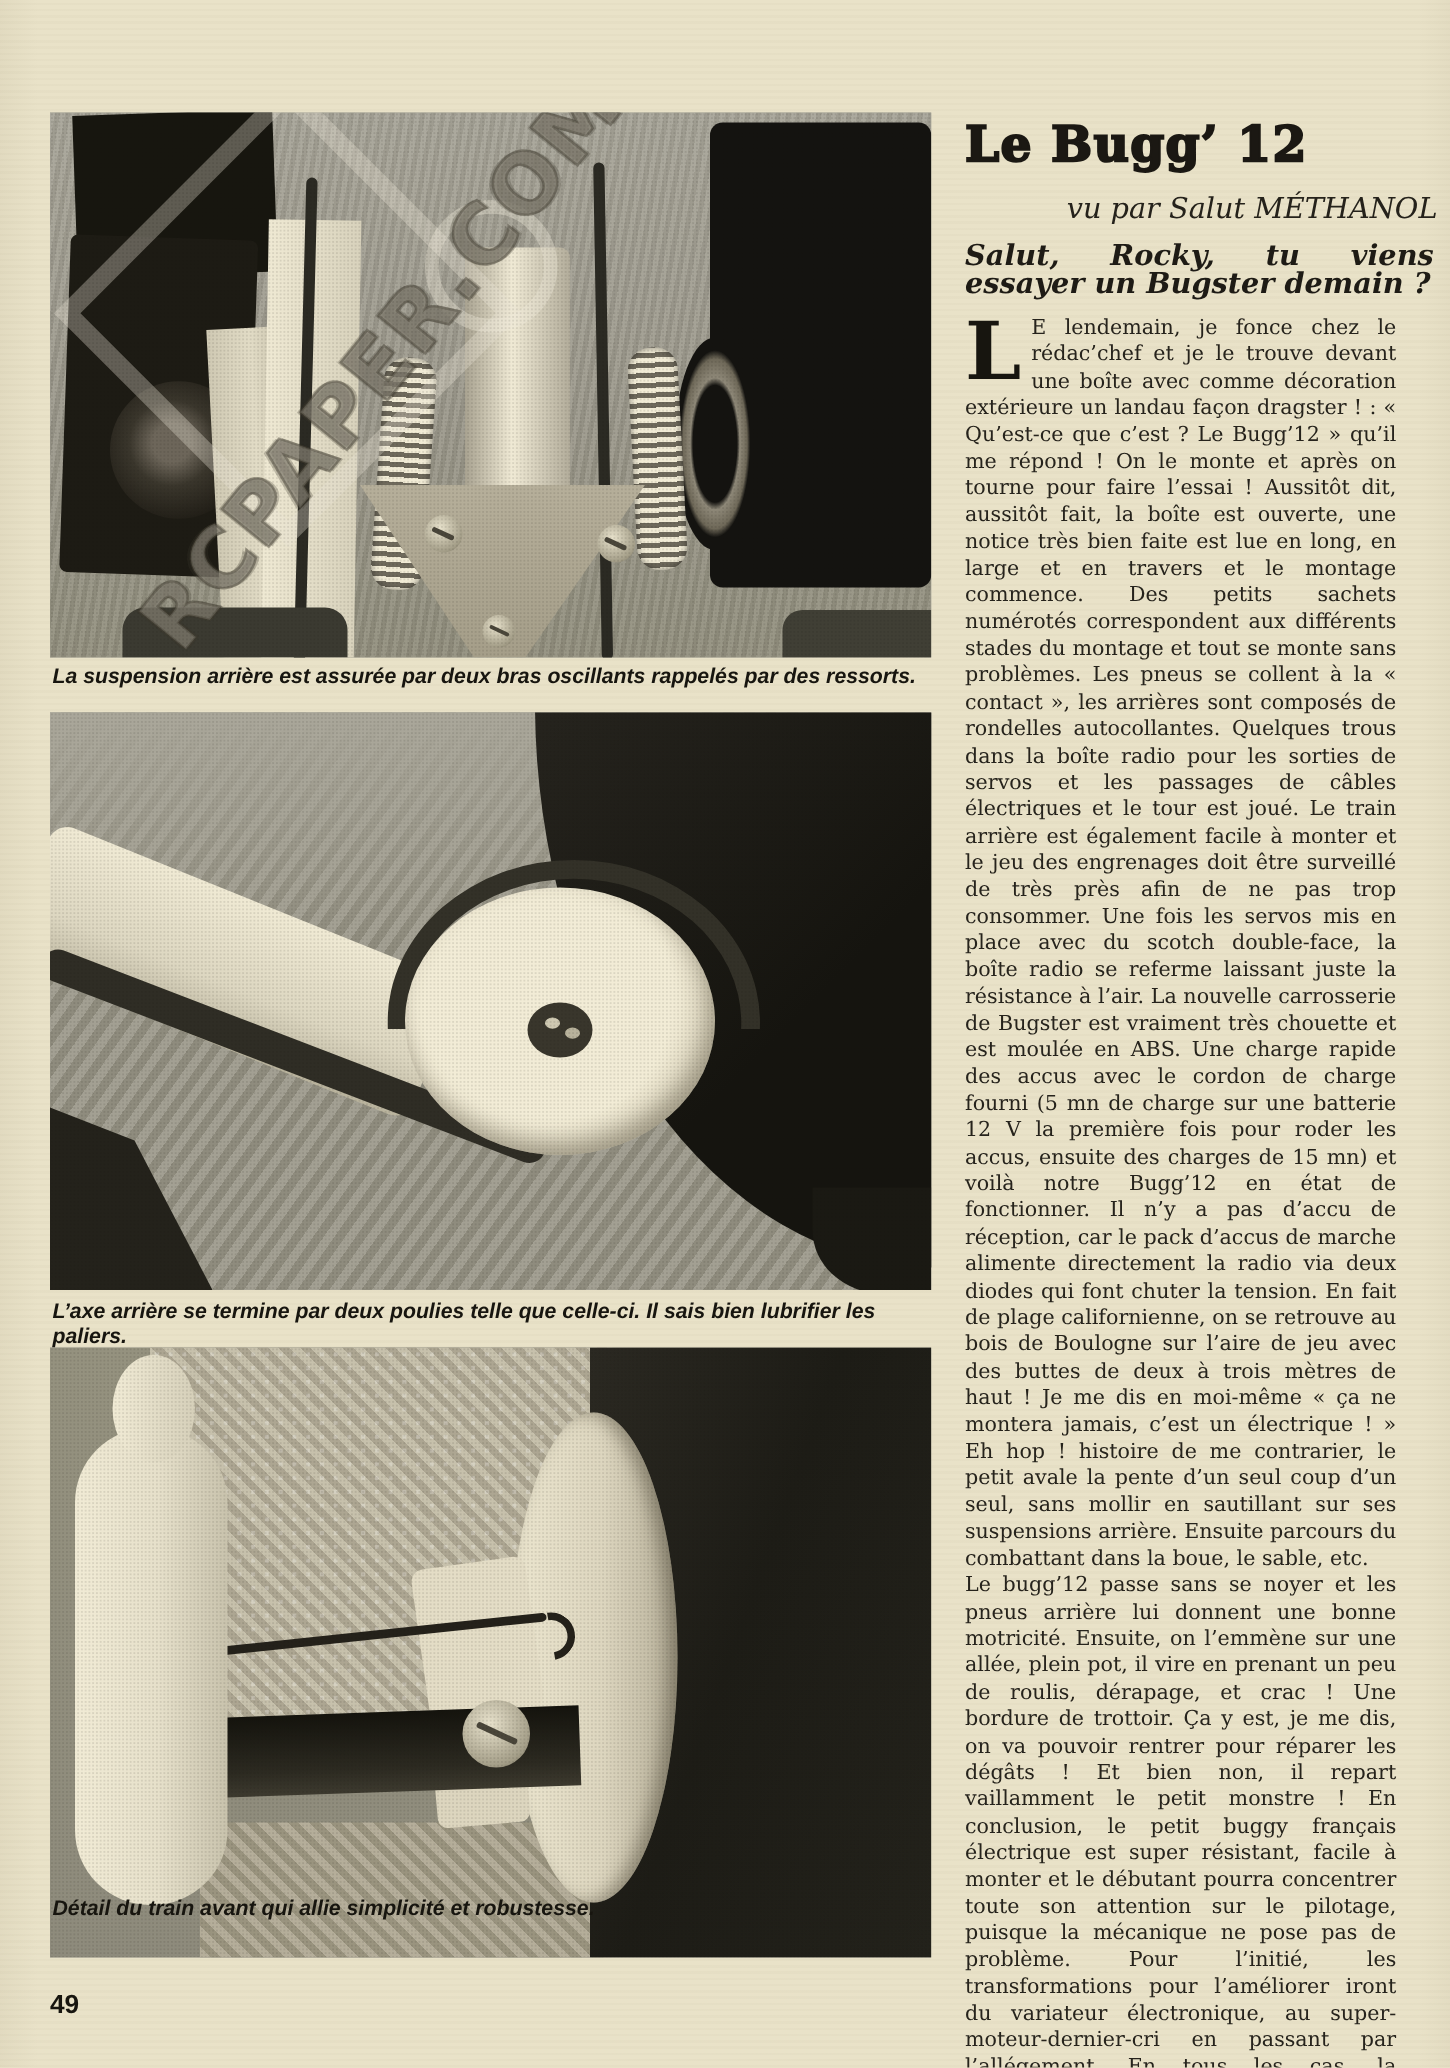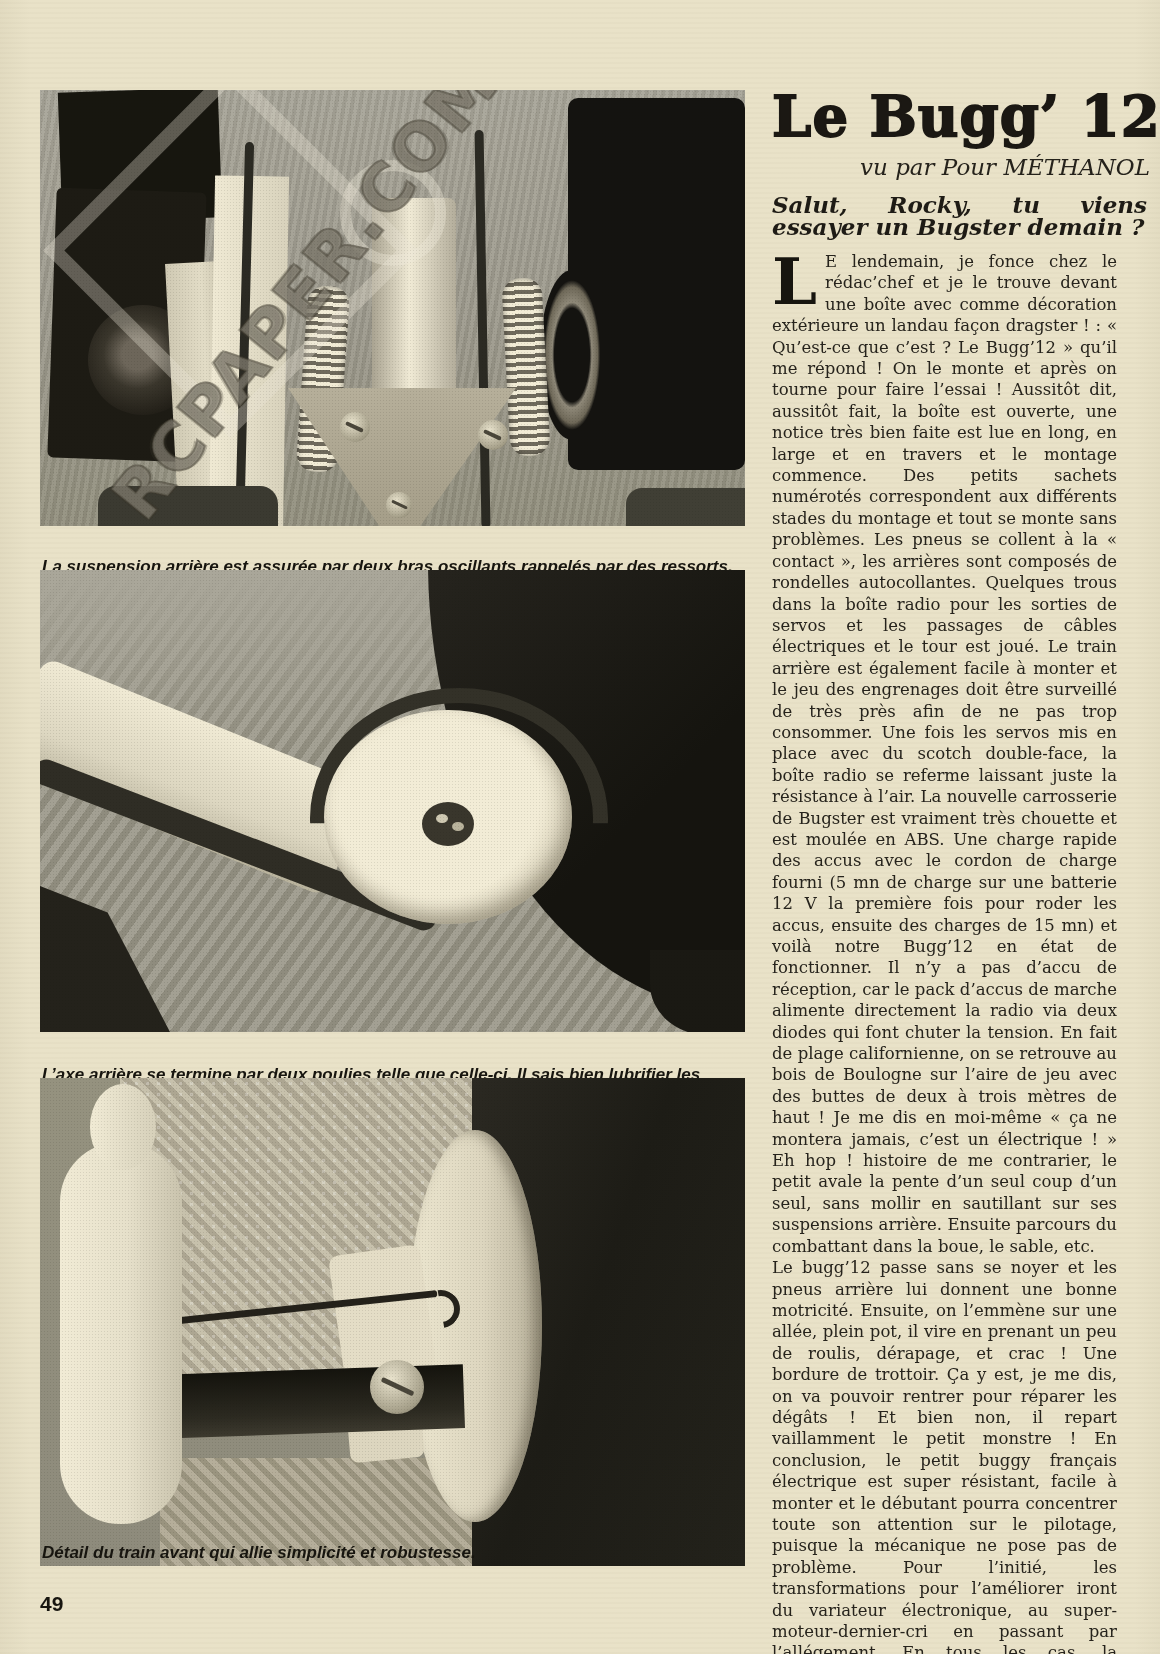--- a/index.html
+++ b/index.html
@@ -111,37 +111,37 @@
   .p3-bottleBody{left:20px;top:64px;width:122px;height:382px;border-radius:60px;
      background:linear-gradient(90deg,#f1ebd5 0%,#e6e0ca 55%,#c9c3ad 100%);}
   .p3-bottleHead{left:50px;top:6px;width:66px;height:86px;border-radius:50%;
      background:linear-gradient(90deg,#f1ebd5,#d6d0ba);}
 
   
   .caption{
     position:absolute;left:42px;width:700px;
     font-family:"Liberation Sans",sans-serif;
     font-weight:bold;font-style:italic;
-    font-size:17px;line-height:20px;color:#17150f;margin-top:26px;
+    font-size:17px;line-height:20px;color:#17150f;
   }
   .cap1{top:531px;}
   .cap2{top:1039px;}
   .cap3{top:1517px;}
   .page-number{
     position:absolute;left:40px;top:1592px;
     font-family:"Liberation Sans",sans-serif;
     font-weight:bold;font-size:21px;color:#17150f;
   }
 
   
   .right-col{position:absolute;left:772px;top:86px;width:378px;}
   .title{
     margin:0;
     font-family:"DejaVu Serif",serif;
-    font-weight:bold;font-size:56px;line-height:60px;
+    font-weight:bold;font-size:39px;line-height:60px;
     letter-spacing:1px;color:#1b1813;
     -webkit-text-stroke:1.8px #1b1813;
     white-space:nowrap;
   }
   .byline{
     margin-top:8px;
     font-style:italic;font-size:23px;line-height:26px;
     text-align:right;color:#25221b;
   }
   .intro{
@@ -229,21 +229,21 @@
     <div class="p3-bottleBody"></div>
     <div class="p3-bottleHead"></div>
     <div class="grain"></div>
   </div>
   <div class="caption cap3">Détail du train avant qui allie simplicité et robustesse.</div>
 
   <div class="page-number">49</div>
 
   <div class="right-col">
     <h1 class="title">Le Bugg’ 12</h1>
-    <div class="byline">vu par Pour MÉTHANOL</div>
+    <div class="byline">vu par Salut MÉTHANOL</div>
     <div class="intro">
       <p>Salut, Rocky, tu viens essayer un Bugster demain ?</p>
     </div>
     <div class="article">
       <p><span class="dropcap">L</span><span>E lendemain, je fonce chez le rédac’chef et je le trouve devant une boîte avec comme décoration extérieure un landau façon dragster ! : « Qu’est-ce que c’est ? Le Bugg’12 » qu’il me répond ! On le monte et après on tourne pour faire l’essai ! Aussitôt dit, aussitôt fait, la boîte est ouverte, une notice très bien faite est lue en long, en large et en travers et le montage commence. Des petits sachets numérotés correspondent aux différents stades du montage et tout se monte sans problèmes. Les pneus se collent à la « contact », les arrières sont composés de rondelles autocollantes. Quelques trous dans la boîte radio pour les sorties de servos et les passages de câbles électriques et le tour est joué. Le train arrière est également facile à monter et le jeu des engrenages doit être surveillé de très près afin de ne pas trop consommer. Une fois les servos mis en place avec du scotch double-face, la boîte radio se referme laissant juste la résistance à l’air. La nouvelle carrosserie de Bugster est vraiment très chouette et est moulée en ABS. Une charge rapide des accus avec le cordon de charge fourni (5 mn de charge sur une batterie 12 V la première fois pour roder les accus, ensuite des charges de 15 mn) et voilà notre Bugg’12 en état de fonctionner. Il n’y a pas d’accu de réception, car le pack d’accus de marche alimente directement la radio via deux diodes qui font chuter la tension. En fait de plage californienne, on se retrouve au bois de Boulogne sur l’aire de jeu avec des buttes de deux à trois mètres de haut ! Je me dis en moi-même « ça ne montera jamais, c’est un électrique ! » Eh hop ! histoire de me contrarier, le petit avale la pente d’un seul coup d’un seul, sans mollir en sautillant sur ses suspensions arrière. Ensuite parcours du combattant dans la boue, le sable, etc.</span></p>
       <p>Le bugg’12 passe sans se noyer et les pneus arrière lui donnent une bonne motricité. Ensuite, on l’emmène sur une allée, plein pot, il vire en prenant un peu de roulis, dérapage, et crac ! Une bordure de trottoir. Ça y est, je me dis, on va pouvoir rentrer pour réparer les dégâts ! Et bien non, il repart vaillamment le petit monstre ! En conclusion, le petit buggy français électrique est super résistant, facile à monter et le débutant pourra concentrer toute son attention sur le pilotage, puisque la mécanique ne pose pas de problème. Pour l’initié, les transformations pour l’améliorer iront du variateur électronique, au super-moteur-dernier-cri en passant par l’allégement. En tous les cas, la prochaine fois que le rédac’chef m’appelle pour essayer un Bugster, faudrait qu’il me précise qu’il est au 1/12.</p>
     </div>
   </div>
 
 </div>

